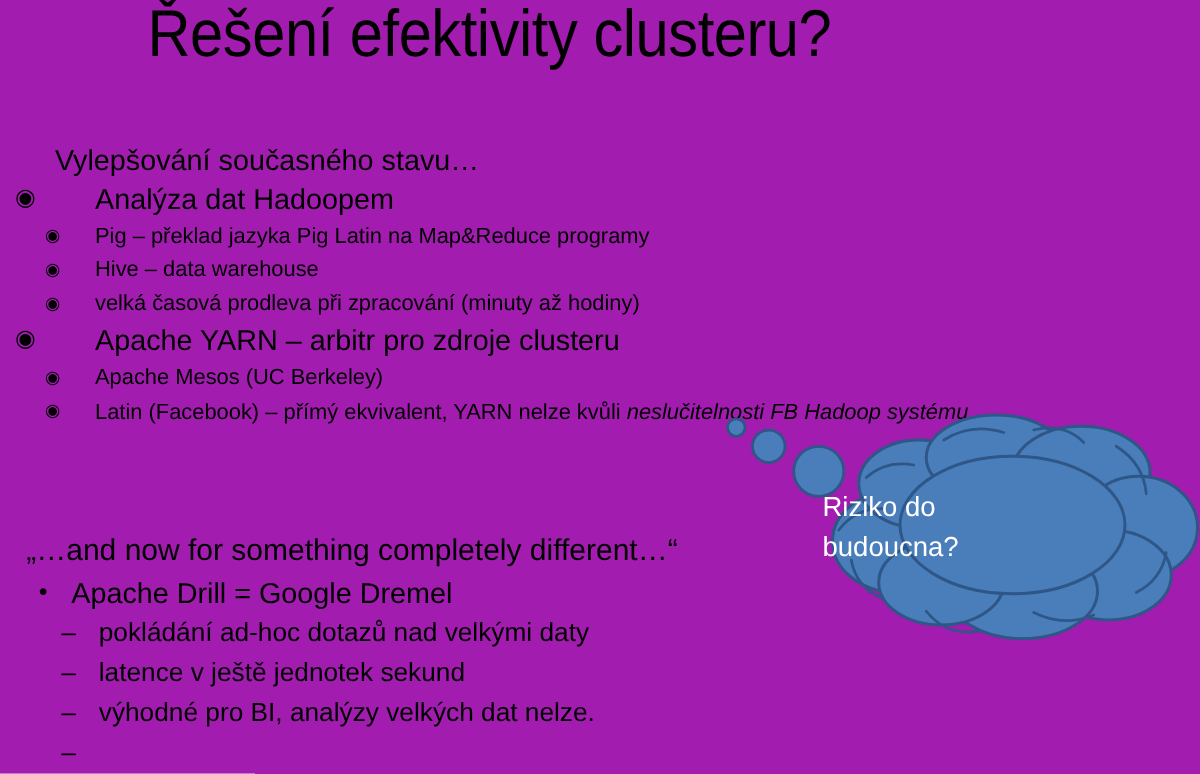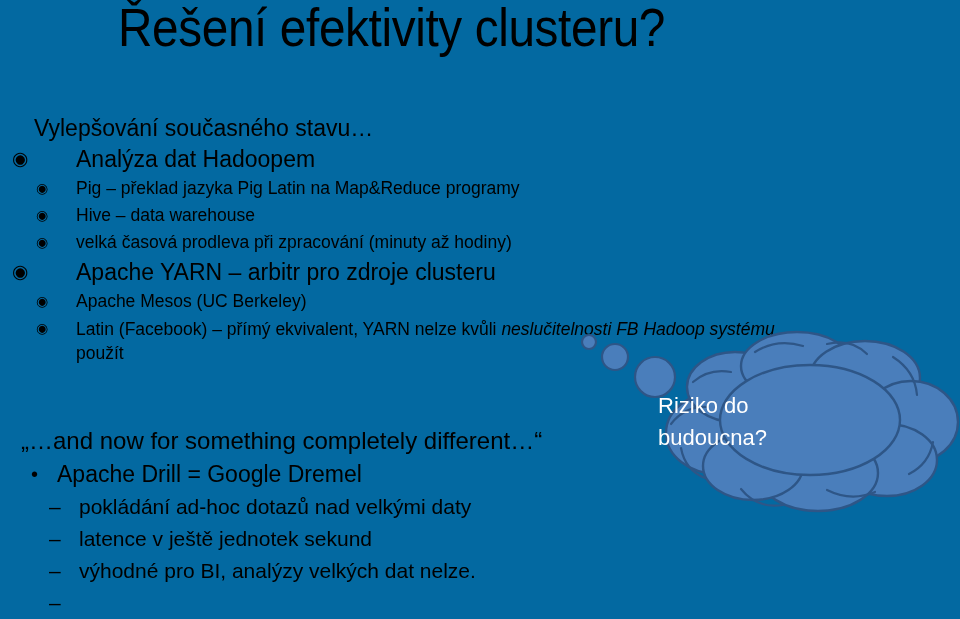--- a/index.html
+++ b/index.html
@@ -8,21 +8,21 @@
     background: #ffffff;
   }
   body {
     font-family: "Liberation Sans", "DejaVu Sans", sans-serif;
     color: #000000;
   }
   #slide {
     position: relative;
     width: 960px;
     height: 619px;
-    background: #0369a1;
+    background: #a21caf;
     overflow: hidden;
   }
 
   
   #slide-title {
     position: absolute;
     left: 118px;
     top: -2px;
     width: 780px;
     height: 62px;
@@ -47,21 +47,21 @@
   .line {
     position: relative;
     white-space: nowrap;
     color: #000000;
   }
 
   
   .l0 {
     font-size: 23px;
     line-height: 30px;
-    padding-left: 34px;
+    padding-left: 44px;
   }
 
   
   .l1 {
     font-size: 23px;
     line-height: 32px;
     padding-left: 76px;
   }
   .l1 > .bul {
     position: absolute;
@@ -197,21 +197,20 @@
     </div>
 
     <div class="line l2">
       <span class="bul">◉</span>
       <span>Apache Mesos (UC Berkeley)</span>
     </div>
 
     <div class="line l2 wrap">
       <span class="bul">◉</span>
       <span class="cont"><span>Latin (Facebook) – přímý ekvivalent, YARN nelze kvůli </span><span class="it">neslučitelnosti FB Hadoop systému</span></span>
-      <span class="cont">použít</span>
     </div>
 
   </div>
 
   <div id="body-lower">
 
     <div class="line q0">„…and now for something completely different…“</div>
 
     <div class="line q1">
       <span class="bul">•</span>

